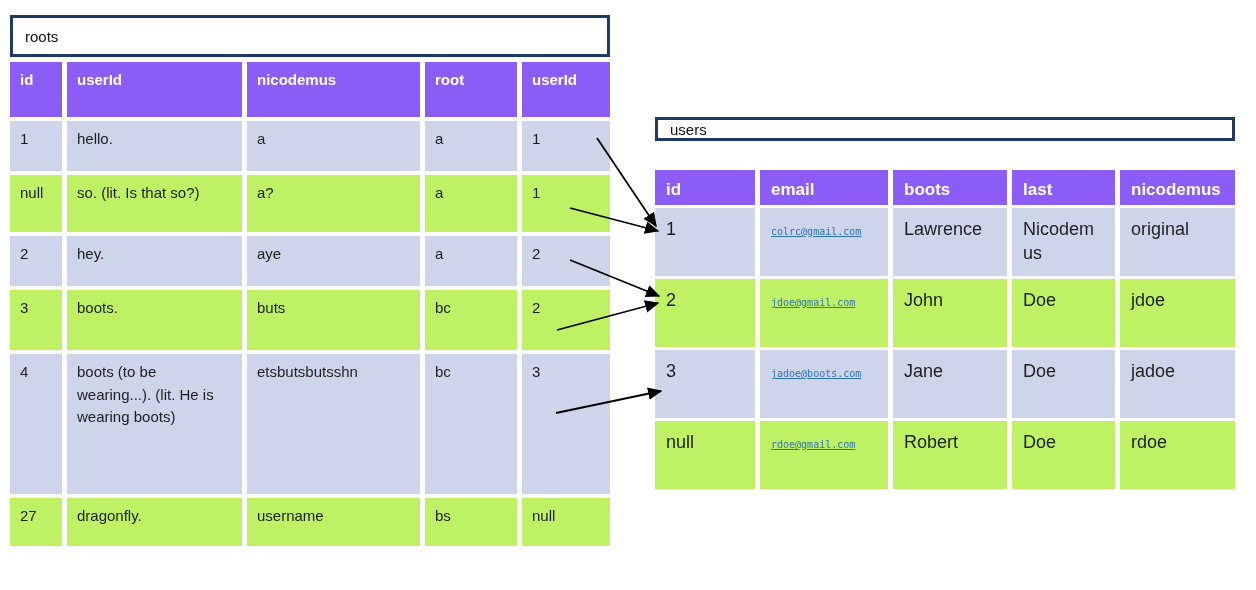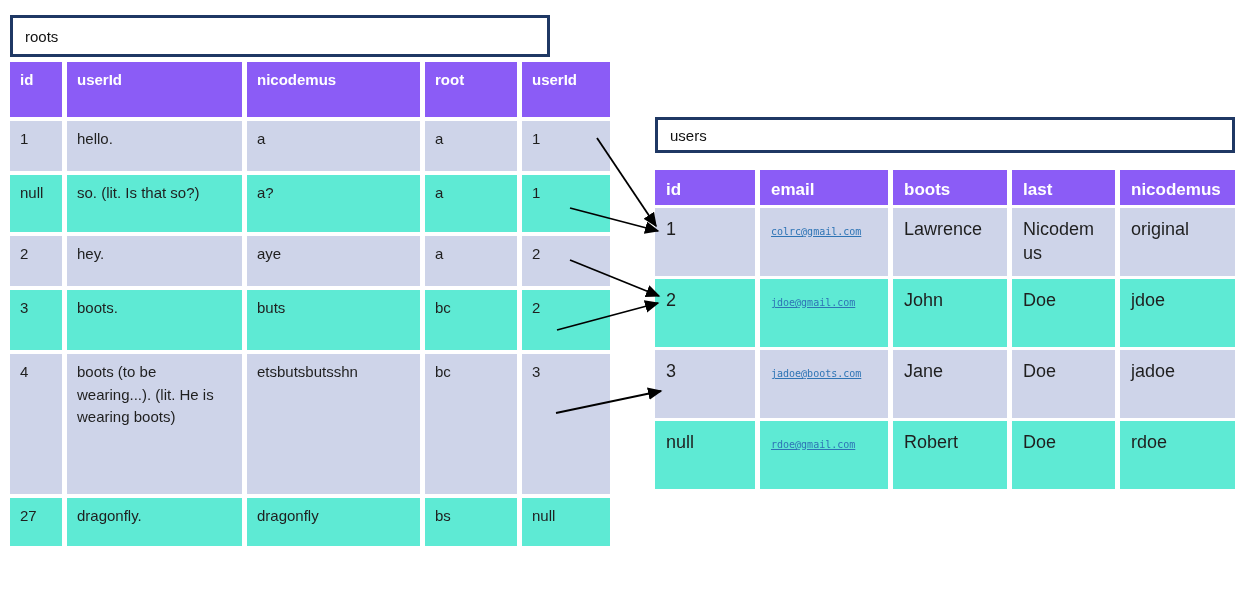--- a/index.html
+++ b/index.html
@@ -15,22 +15,22 @@
   .entity-title {
     position: absolute;
     background: #ffffff;
     border: 3px solid #1f3864;
     display: flex;
     align-items: center;
     padding-left: 12px;
     font-size: 15px;
     color: #111111;
   }
-  #roots-title { left: 10px; top: 15px; width: 540px; height: 42px; }
-  #users-title { left: 655px; top: 117px; width: 580px; height: 36px; }
+  #roots-title { left: 10px; top: 15px; width: 600px; height: 42px; }
+  #users-title { left: 655px; top: 117px; width: 580px; height: 24px; }
 
   
   .db-table {
     position: absolute;
     display: grid;
     column-gap: 5px;
   }
   #roots-table {
     left: 10px; top: 62px;
     grid-template-columns: 52px 175px 173px 92px 88px;
@@ -53,21 +53,21 @@
     overflow: hidden;
   }
   #users-table .cell { padding: 9px 11px; }
   .hrow .cell {
     background: #8b5cf6;
     color: #ffffff;
     font-weight: bold;
   }
   #users-table .hrow .cell { font-size: 17px; }
   .trow.dark .cell  { background: #ced4e9; }
-  .trow.light .cell { background: #5eead4; }
+  .trow.light .cell { background: #bef264; }
   #users-table .cell { word-break: break-word; overflow-wrap: break-word; }
   .email-link {
     font-family: "DejaVu Sans Mono", monospace;
     font-size: 10px;
     line-height: 1.3;
     color: #2e74b5;
     text-decoration: underline;
     word-break: break-all;
     cursor: pointer;
   }
@@ -130,21 +130,21 @@
   <div class="trow dark">
     <div class="cell">4</div>
     <div class="cell">boots (to be wearing...). (lit. He is wearing boots)</div>
     <div class="cell">etsbutsbutsshn</div>
     <div class="cell">bc</div>
     <div class="cell">3</div>
   </div>
   <div class="trow light">
     <div class="cell">27</div>
     <div class="cell">dragonfly.</div>
-    <div class="cell">dragonfly</div>
+    <div class="cell">username</div>
     <div class="cell">bs</div>
     <div class="cell">null</div>
   </div>
 </div>
 
 <div class="db-table" id="users-table">
   <div class="trow hrow">
     <div class="cell">id</div>
     <div class="cell">email</div>
     <div class="cell">boots</div>

